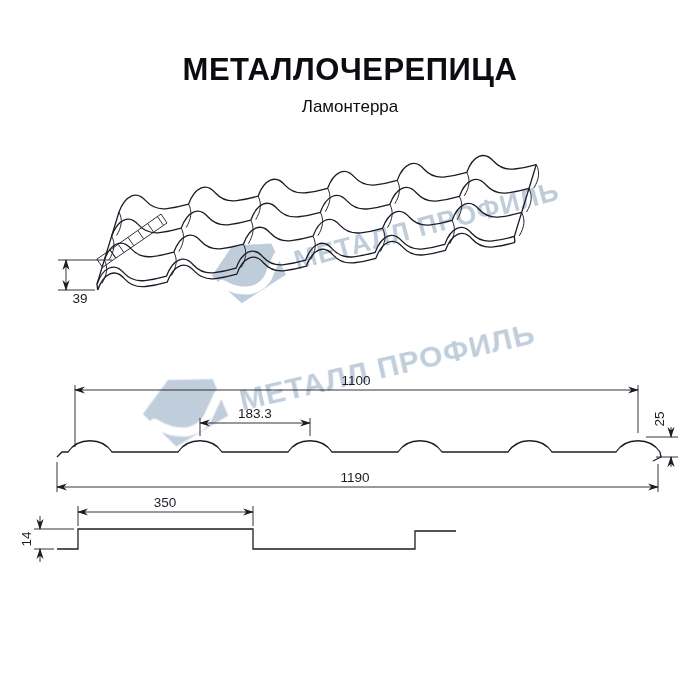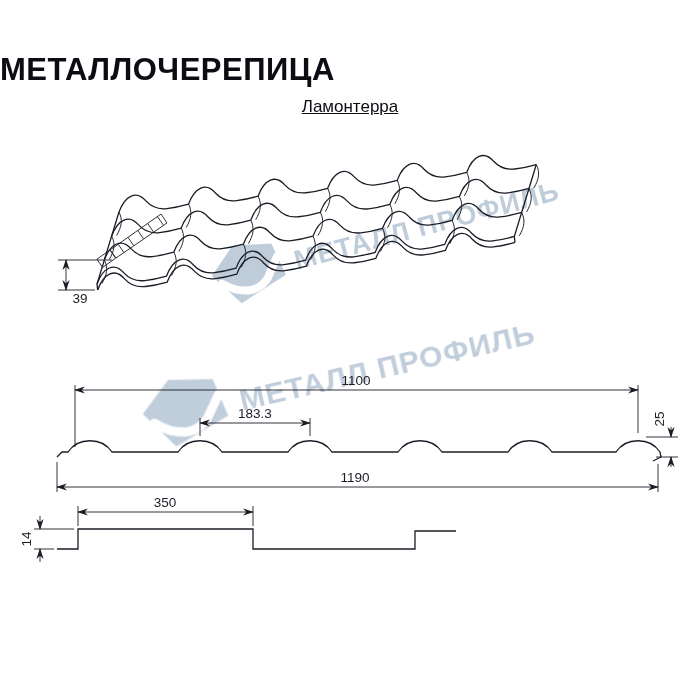--- a/index.html
+++ b/index.html
@@ -3,27 +3,27 @@
 <meta charset="utf-8">
 <style>
   html,body{margin:0;padding:0;}
   body{
     width:700px;height:700px;position:relative;overflow:hidden;
     background:var(--background,#ffffff);
     font-family:"Liberation Sans","DejaVu Sans",sans-serif;
   }
   .page{position:absolute;inset:0;width:700px;height:700px;}
   .title{
-    position:absolute;top:52px;left:0;width:100%;
+    position:absolute;top:52px;left:0;width:100%;text-align:center;
     font-size:31px;font-weight:bold;letter-spacing:.5px;
     color:var(--title,#0c0c12);
   }
   .subtitle{
     position:absolute;top:97px;left:0;width:100%;text-align:center;
-    font-size:17px;color:var(--title,#0c0c12);text-decoration:underline;
+    font-size:17px;color:var(--title,#0c0c12);
   }
   svg{position:absolute;top:0;left:0;}
   .ln{stroke:var(--line,#1c1c26);fill:none;stroke-width:1.3;}
   .thin{stroke:var(--line,#1c1c26);fill:none;stroke-width:.9;}
   .dim{stroke:var(--line,#1c1c26);fill:none;stroke-width:.9;}
   .d{fill:var(--line,#1c1c26);font-size:13.5px;font-family:"Liberation Sans","DejaVu Sans",sans-serif;}
   .arrfill{fill:var(--line,#1c1c26);stroke:none;}
   .wmfill{fill:var(--watermark,#b9c7d7);}
   .wmstroke{stroke:#ffffff;fill:none;stroke-width:8;stroke-linecap:round;}
   .wmt{fill:var(--watermark,#b9c7d7);font-weight:bold;font-family:"Liberation Sans","DejaVu Sans",sans-serif;}

